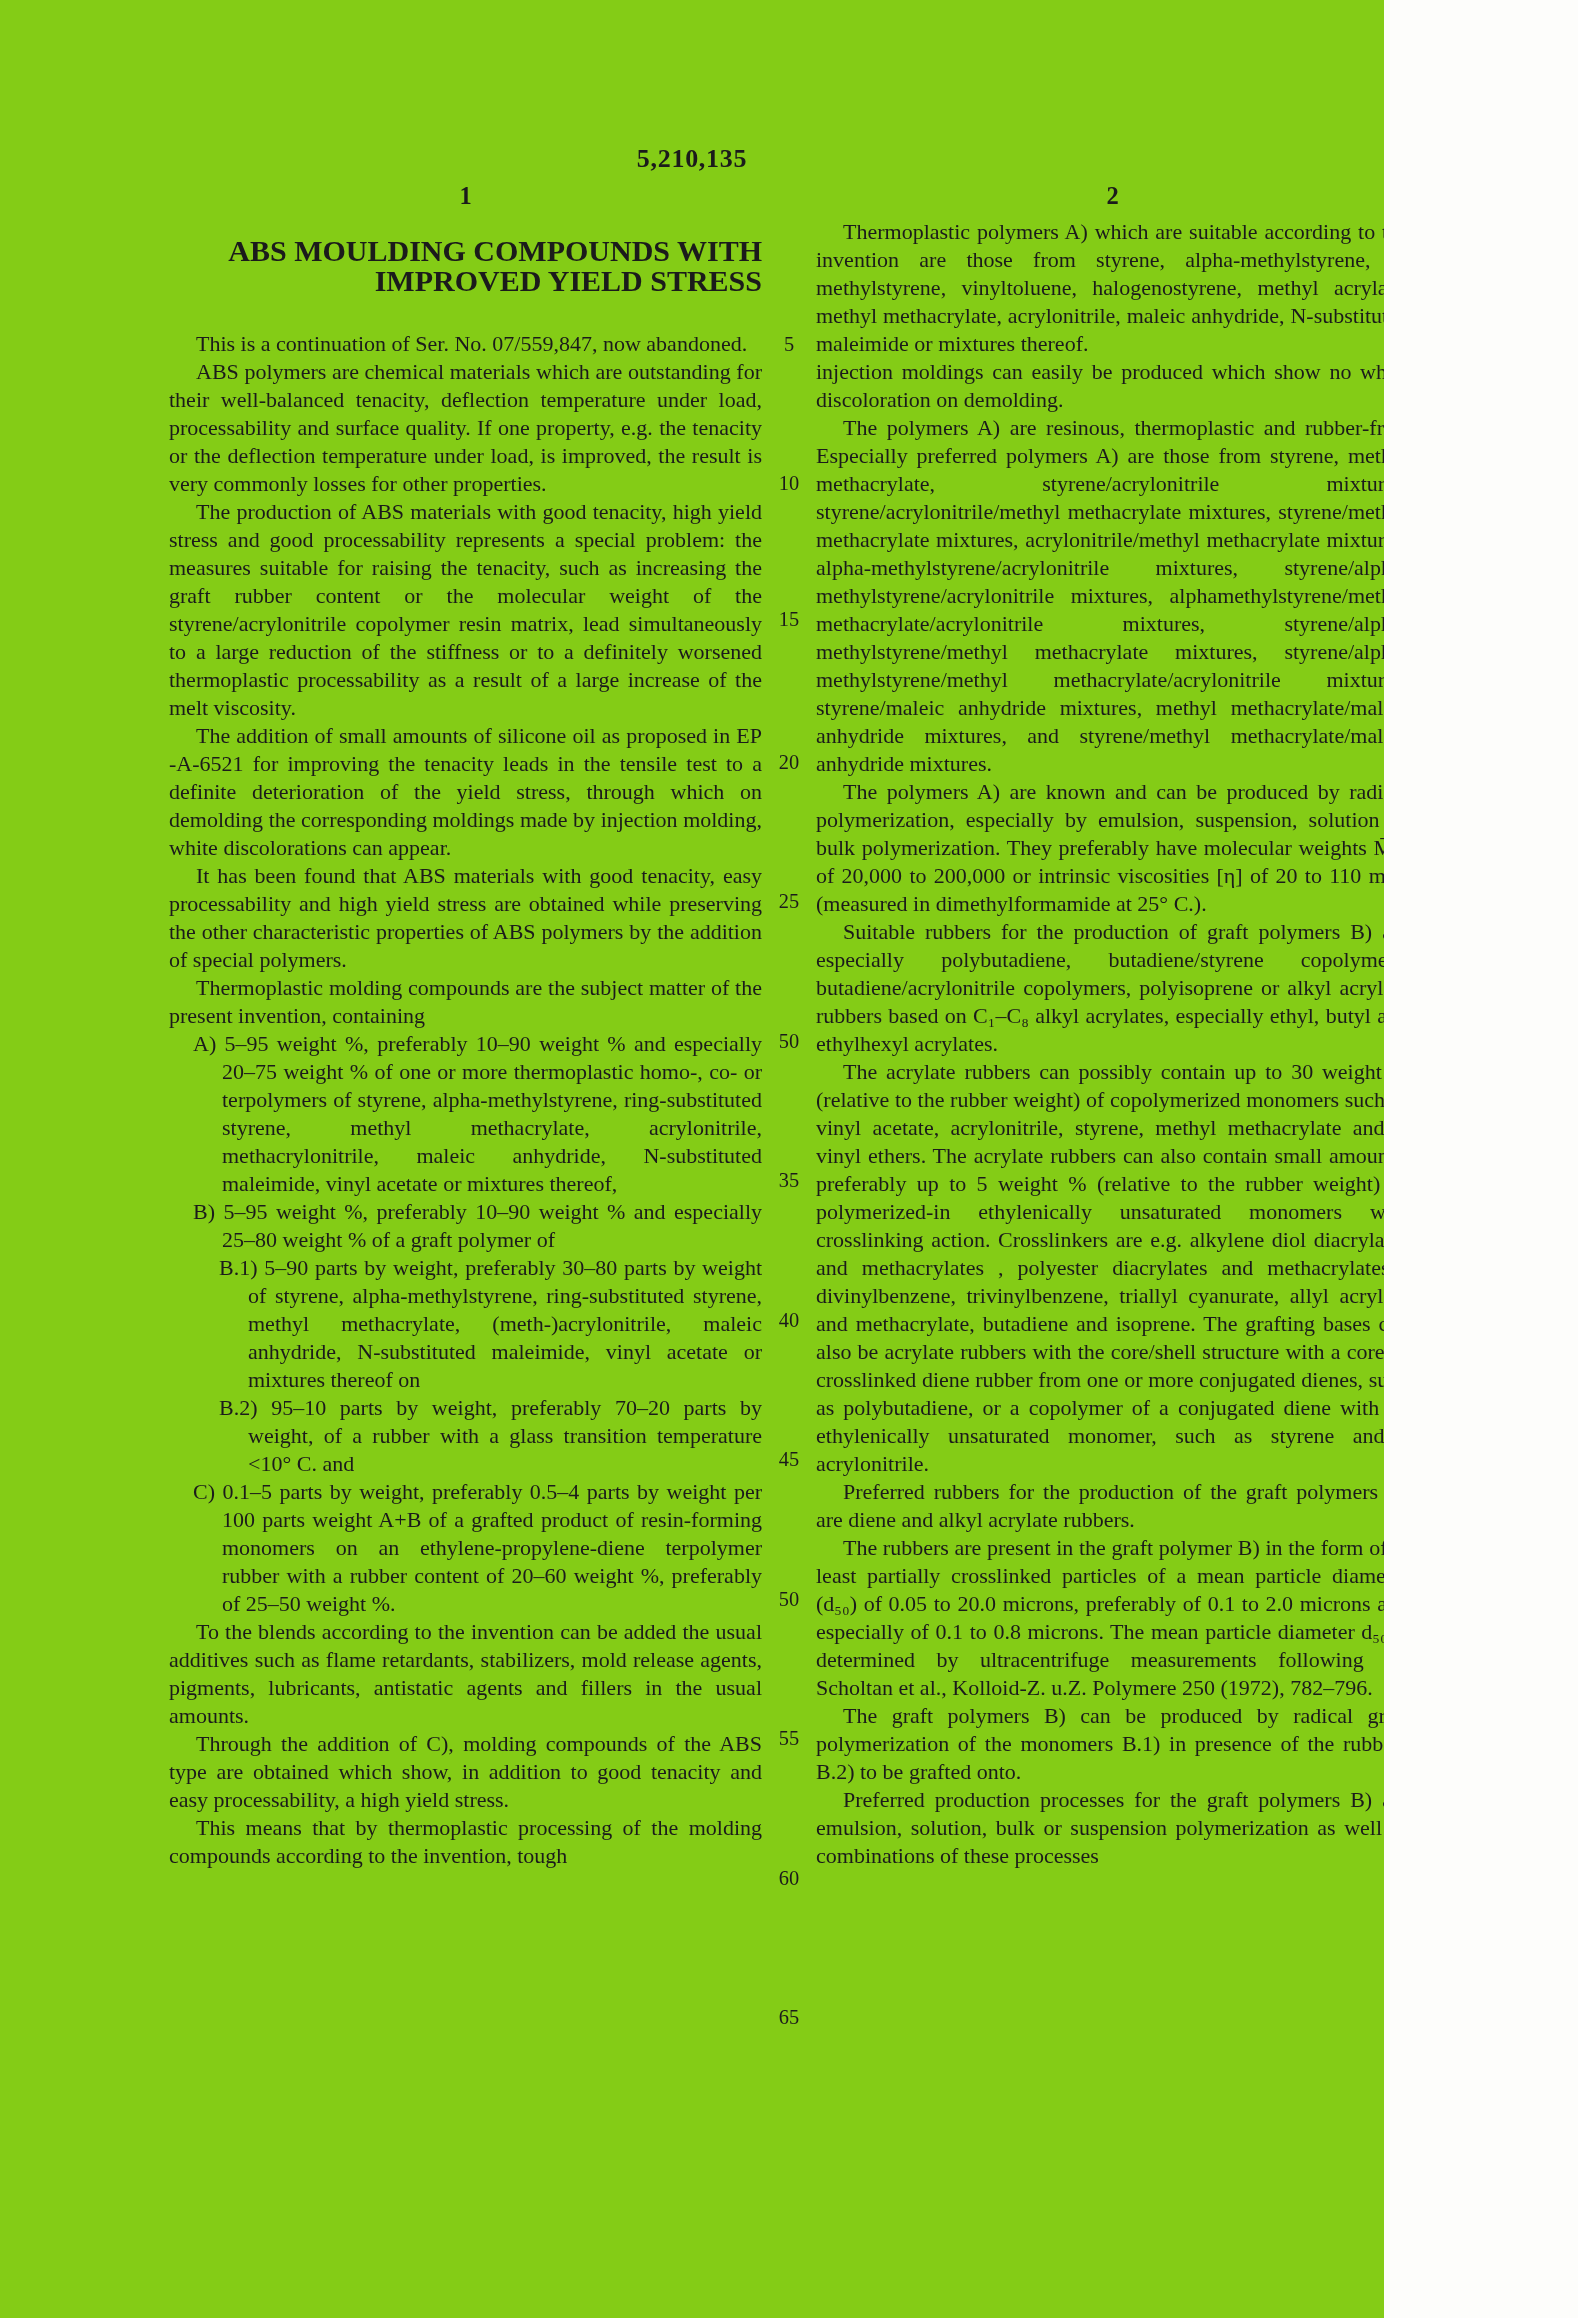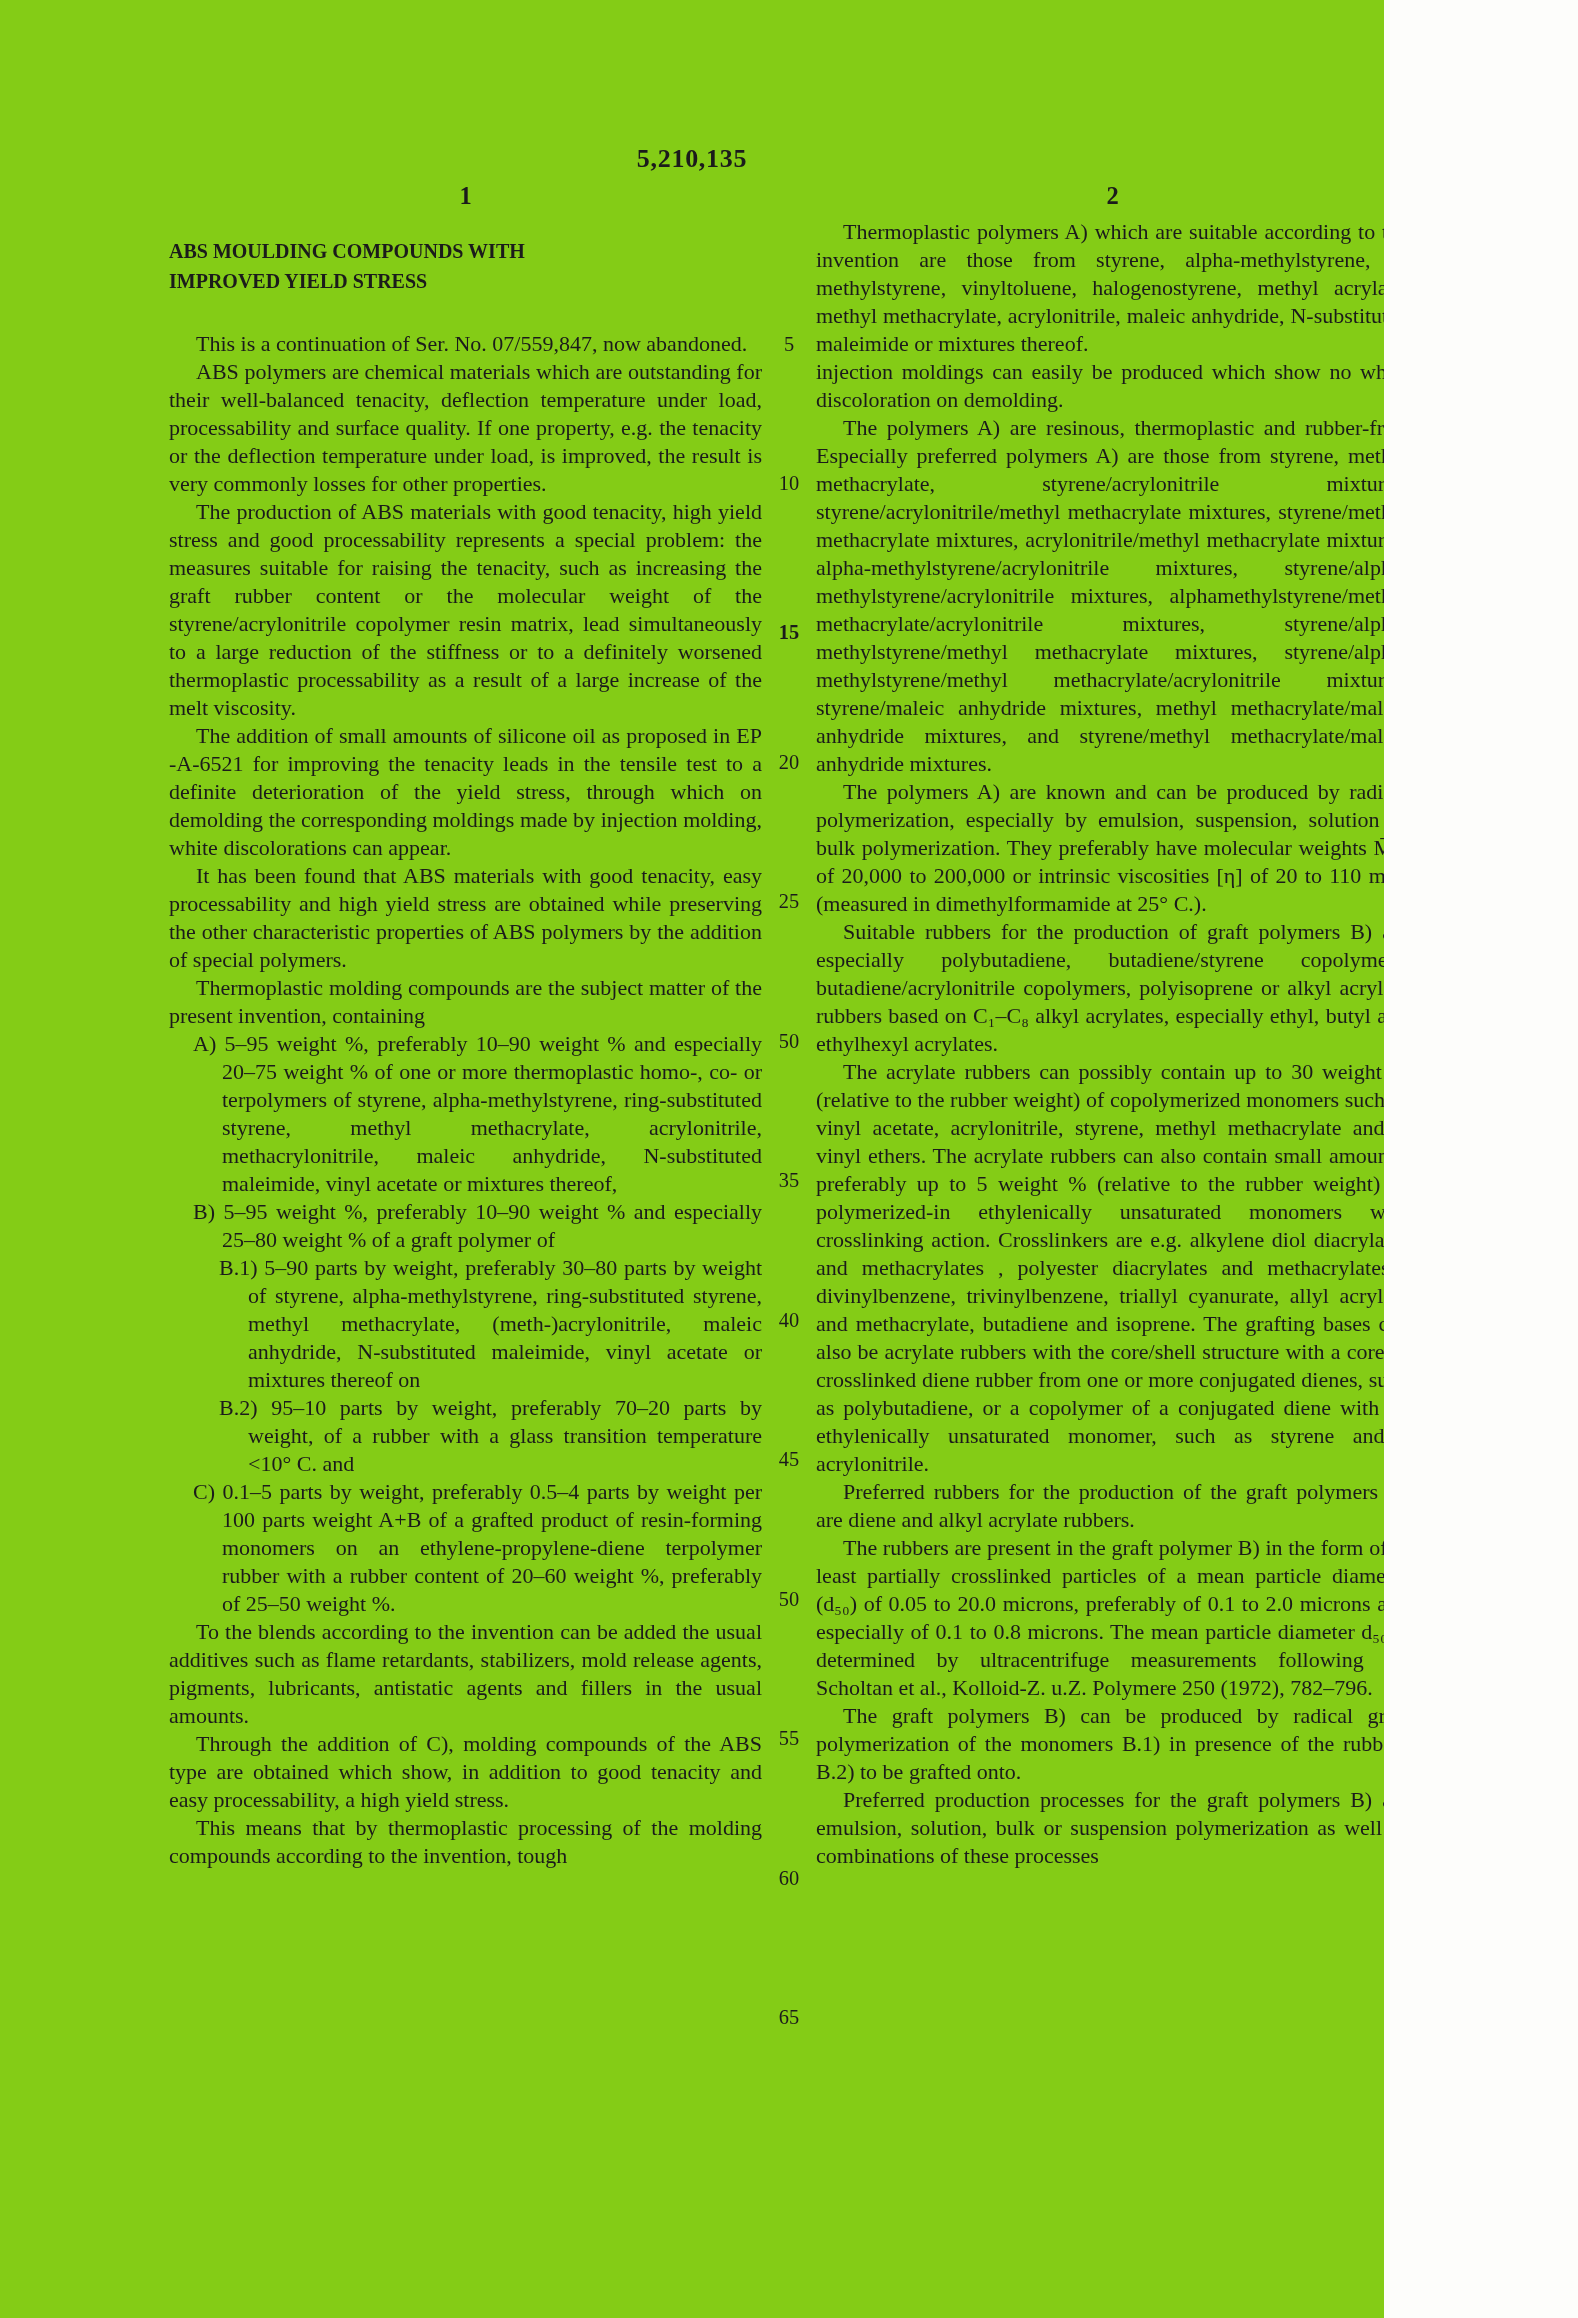--- a/index.html
+++ b/index.html
@@ -33,23 +33,23 @@
     display: flex; flex-direction: row;
   }
   .column {
     width: 593px;
     font-size: 22px; line-height: 28px;
     text-align: justify;
   }
   .title-block {
     height: 112px;
     padding-top: 17.7px;
-    text-align: left;
+    text-align: right;
     font-weight: bold;
-    font-size: 20px; line-height: 30px;
+    font-size: 30px; line-height: 30px;
     text-indent: 0;
   }
   .para { text-indent: 27px; }
   .para.noindent { text-indent: 0; }
   .para.li1 { padding-left: 53px; text-indent: -29px; }
   .para.li2 { padding-left: 79px; text-indent: -29px; }
   .gutter {
     position: relative;
     width: 54px;
     flex: 0 0 54px;
@@ -94,21 +94,21 @@
           <p class="para indent">To the blends according to the invention can be added the usual additives such as flame retardants, stabilizers, mold release agents, pigments, lubricants, antistatic agents and fillers in the usual amounts.</p>
           <p class="para indent">Through the addition of C), molding compounds of the ABS type are obtained which show, in addition to good tenacity and easy processability, a high yield stress.</p>
           <p class="para indent">This means that by thermoplastic processing of the molding compounds according to the invention, tough</p>
         </div>
     </div>
 
     <div class="gutter">
 
     <span class="line-no" style="top: 112px;">5</span>
         <span class="line-no" style="top: 251px;">10</span>
-        <span class="line-no" style="top: 400px; font-weight: bold;">15</span>
+        <span class="line-no" style="top: 387px;">15</span>
         <span class="line-no" style="top: 530px;">20</span>
         <span class="line-no" style="top: 669px;">25</span>
         <span class="line-no" style="top: 809px;">50</span>
         <span class="line-no" style="top: 948px;">35</span>
         <span class="line-no" style="top: 1088px;">40</span>
         <span class="line-no" style="top: 1227px;">45</span>
         <span class="line-no" style="top: 1367px;">50</span>
         <span class="line-no" style="top: 1506px;">55</span>
         <span class="line-no" style="top: 1646px;">60</span>
         <span class="line-no" style="top: 1785px;">65</span>

